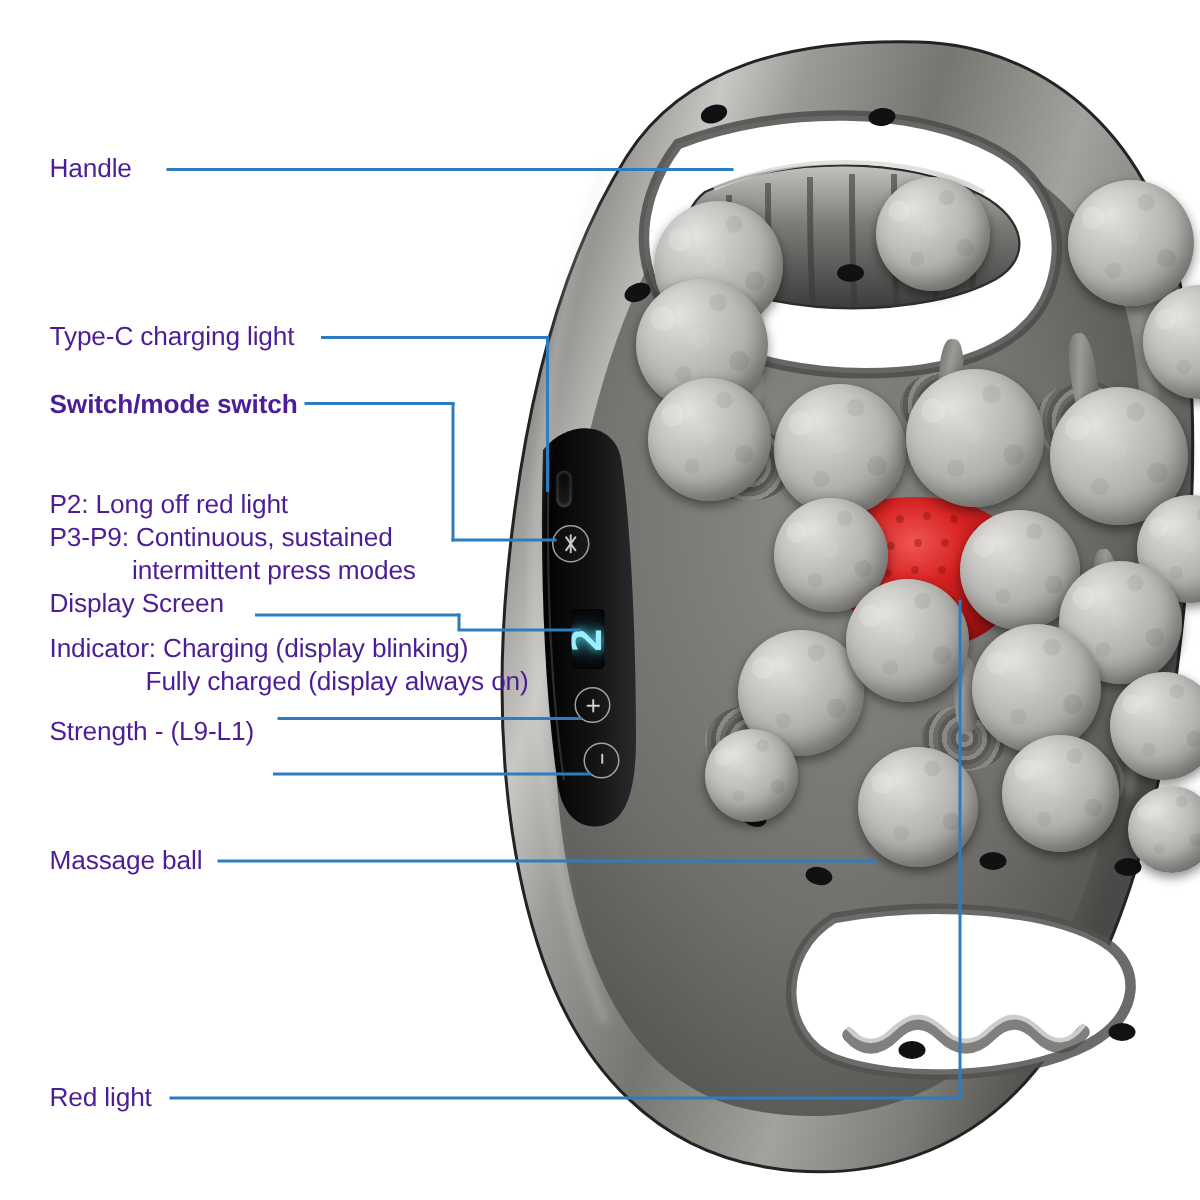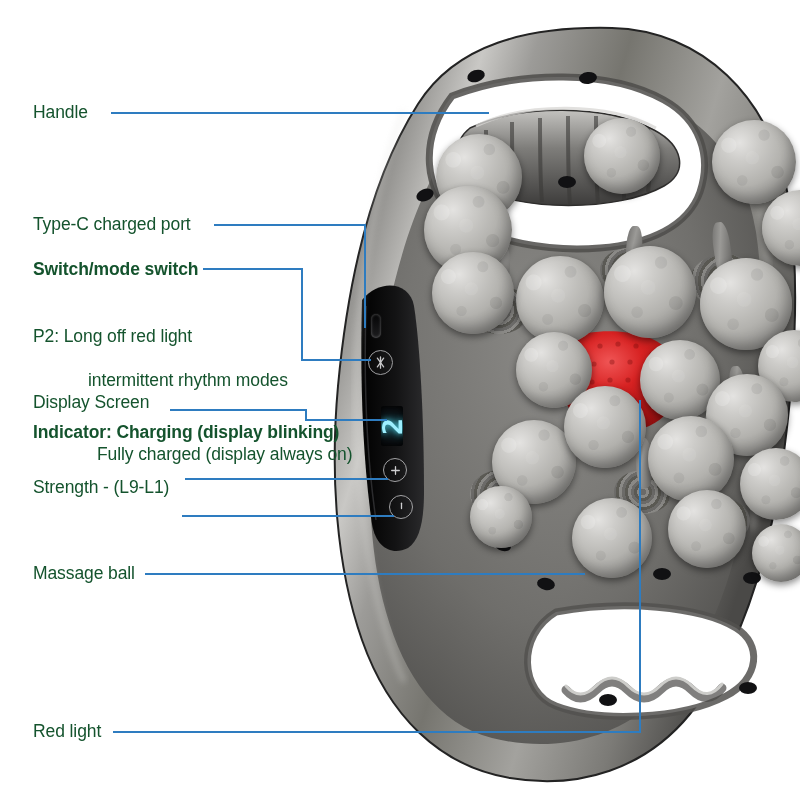--- a/index.html
+++ b/index.html
@@ -8,21 +8,21 @@
     background:#ffffff;
     font-family:"Liberation Sans","DejaVu Sans",sans-serif;
   }
   #stage{position:absolute;inset:0;width:800px;height:800px;}
 
   
   .label{
     position:absolute;
     font-size:17.5px;
     line-height:23px;
-    color:#14532d;
+    color:#4c1d95;
     white-space:pre;
     letter-spacing:-0.1px;
   }
   .label.sub{font-size:17.5px;}
 
   
   .leader{position:absolute;background:#2e7cc0;}
   .lh{height:2px;}
   .lv{width:2px;}
 
@@ -344,28 +344,29 @@
 
   <div class="leader lh" style="left:182px;top:515px;width:212px;"></div>
 
   <div class="leader lh" style="left:145px;top:573px;width:440px;"></div>
 
   <div class="leader lh" style="left:113px;top:731px;width:528px;"></div>
   <div class="leader lv" style="left:639px;top:400px;height:332px;"></div>
 
   <div class="label" style="left:33px;top:101px;">Handle</div>
 
-  <div class="label" style="left:33px;top:213px;">Type-C charged port</div>
+  <div class="label" style="left:33px;top:213px;">Type-C charging light</div>
 
   <div class="label" style="left:33px;top:258px;font-weight:bold;">Switch/mode switch</div>
   <div class="label sub" style="left:33px;top:325px;">P2: Long off red light</div>
-  <div class="label sub" style="left:88px;top:369px;">intermittent rhythm modes</div>
+  <div class="label sub" style="left:33px;top:347px;">P3-P9: Continuous, sustained</div>
+  <div class="label sub" style="left:88px;top:369px;">intermittent press modes</div>
 
   <div class="label" style="left:33px;top:391px;">Display Screen</div>
-  <div class="label sub" style="left:33px;top:421px;font-weight:bold;">Indicator: Charging (display blinking)</div>
+  <div class="label sub" style="left:33px;top:421px;">Indicator: Charging (display blinking)</div>
   <div class="label sub" style="left:97px;top:443px;">Fully charged (display always on)</div>
 
 
   <div class="label" style="left:33px;top:476px;">Strength - (L9-L1)</div>
 
   <div class="label" style="left:33px;top:562px;">Massage ball</div>
 
   <div class="label" style="left:33px;top:720px;">Red light</div>
 
 </div>

